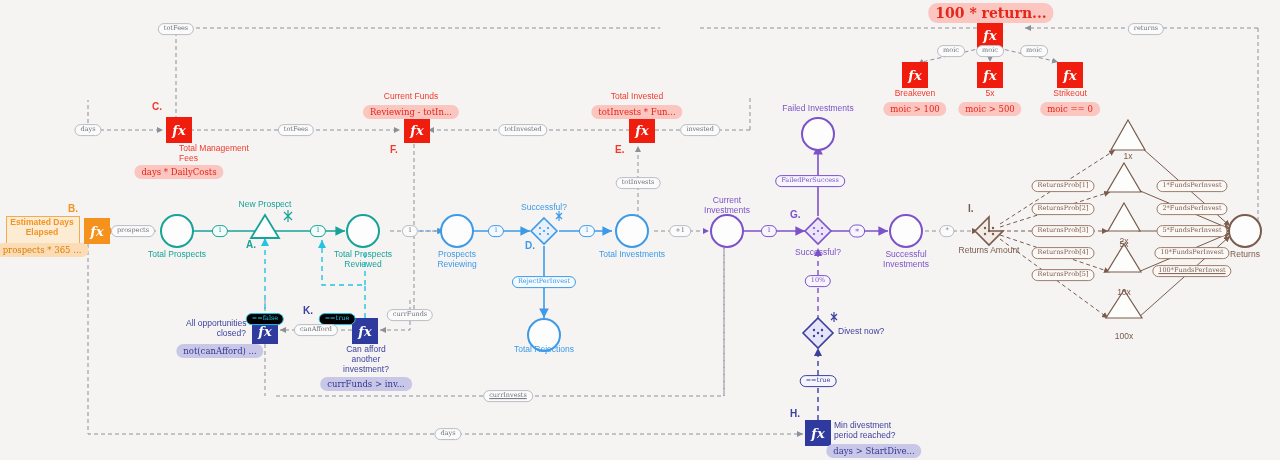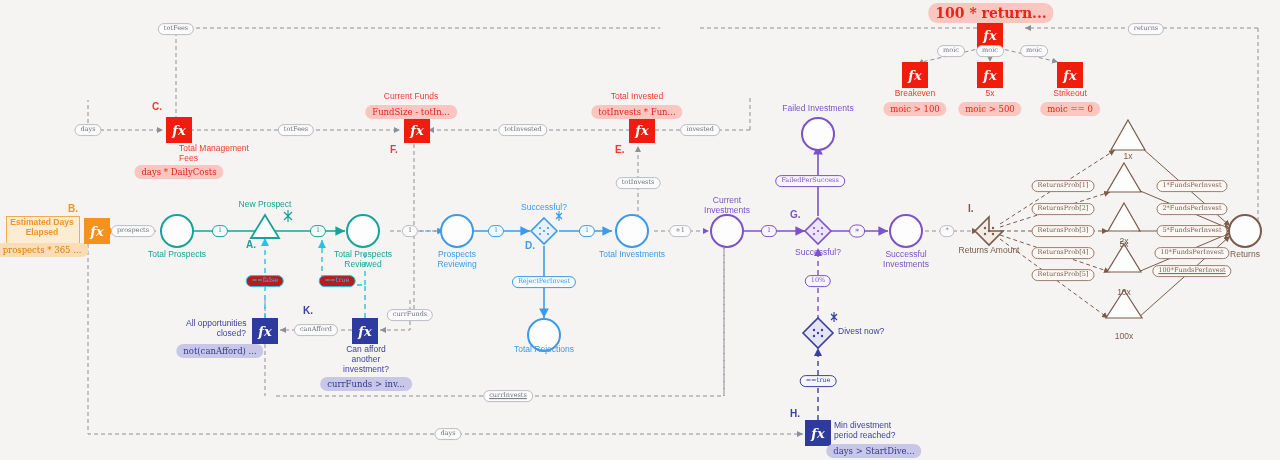--- a/index.html
+++ b/index.html
@@ -46,21 +46,21 @@
 
   
   .mk{position:absolute;font-weight:bold;font-size:10px;}
 
   
   .pill{position:absolute;transform:translate(-50%,-50%);background:#fbfbfb;border:1px solid #b9bcc4;
         border-radius:8px;padding:1px 5px;font-family:"DejaVu Serif",serif;font-size:6.5px;color:#6d7179;
         white-space:nowrap;line-height:1.2;}
   .pill.green{border-color:#17a398;color:#17a398;background:#f4fcfb;}
   .pill.blue{border-color:#3d9ae8;color:#3d9ae8;background:#f4faff;}
-  .pill.cyan{border-color:#24c3e0;color:#24c3e0;background:#b91c1c;}
+  .pill.cyan{border-color:#24c3e0;color:#24c3e0;background:#000000;margin-top:38px;}
   .pill.purple{border-color:#7b52c9;color:#7b52c9;background:#f8f5fe;}
   .pill.indigo{border-color:#3b3f9e;color:#3b3f9e;background:#f5f5fd;}
   .pill.brown{border-color:#9c7c6b;color:#7a5b4c;background:#fbf8f6;}
   .pill.big{font-size:7.5px;}
 
   
   .starthere{position:absolute;transform:translateX(-50%);background:#fdf3dc;border:1.5px solid #e8a33d;
       padding:3px 10px 2px;text-align:center;}
   .starthere .st-t{color:#e08a1e;font-weight:bold;font-size:9.5px;letter-spacing:.2px;}
   .starthere .st-i{display:inline-block;margin-top:2px;width:9px;height:9px;background:#2196f3;color:#fff;
@@ -288,21 +288,21 @@
 
 <div class="fx red" style="left:166px;top:117px;">fx</div>
 <div class="mk t-red" style="left:152px;top:101px;">C.</div>
 <div class="lbl t-red" style="left:179px;top:144px;width:0;font-size:8.5px;">Total Management
 Fees</div>
 <div class="chip red" style="left:179px;top:165px;">days * DailyCosts</div>
 
 <div class="fx red" style="left:404px;top:117px;">fx</div>
 <div class="mk t-red" style="left:390px;top:144px;">F.</div>
 <div class="lbl t-red c" style="left:411px;top:92px;font-size:8.5px;">Current Funds</div>
-<div class="chip red" style="left:411px;top:105px;">FundSize - totIn...</div>
+<div class="chip red" style="left:411px;top:105px;">Reviewing - totIn...</div>
 
 <div class="fx red" style="left:629px;top:117px;">fx</div>
 <div class="mk t-red" style="left:615px;top:144px;">E.</div>
 <div class="lbl t-red c" style="left:637px;top:92px;font-size:8.5px;">Total Invested</div>
 <div class="chip red" style="left:637px;top:105px;">totInvests * Fun...</div>
 
 <div class="fx red" style="left:977px;top:22px;">fx</div>
 <div class="mk t-red" style="left:942px;top:12px;">J.</div>
 <div class="chip red" style="left:991px;top:3px;font-size:14px;font-weight:bold;">100 * return...</div>
 

